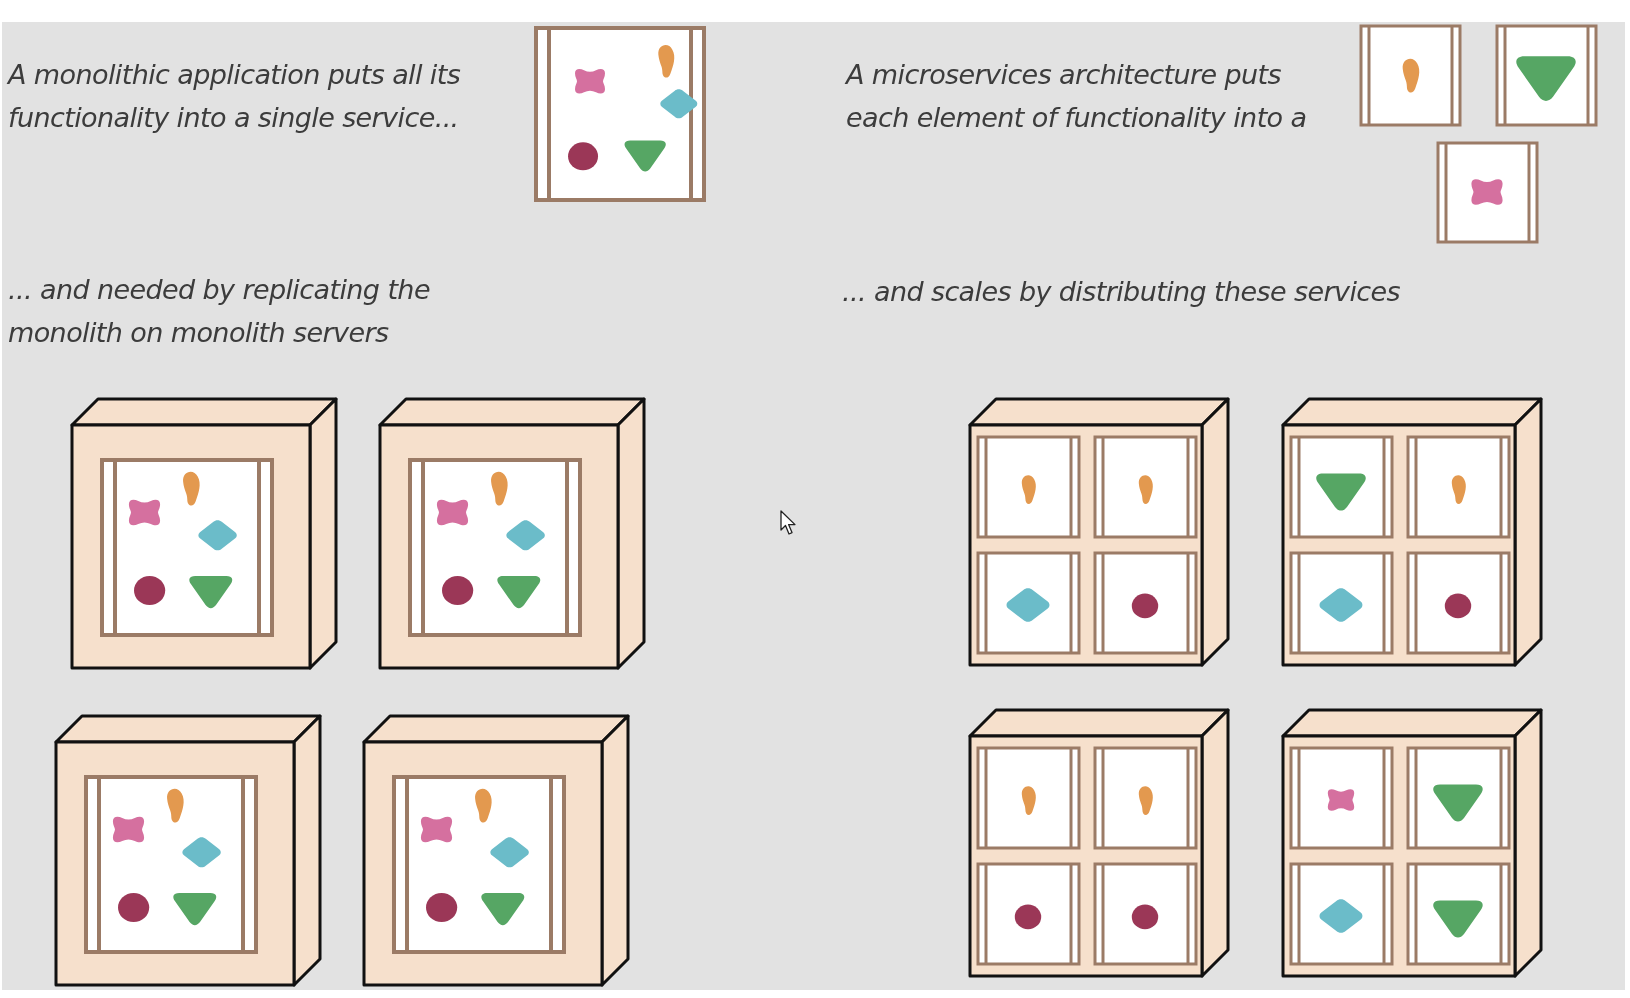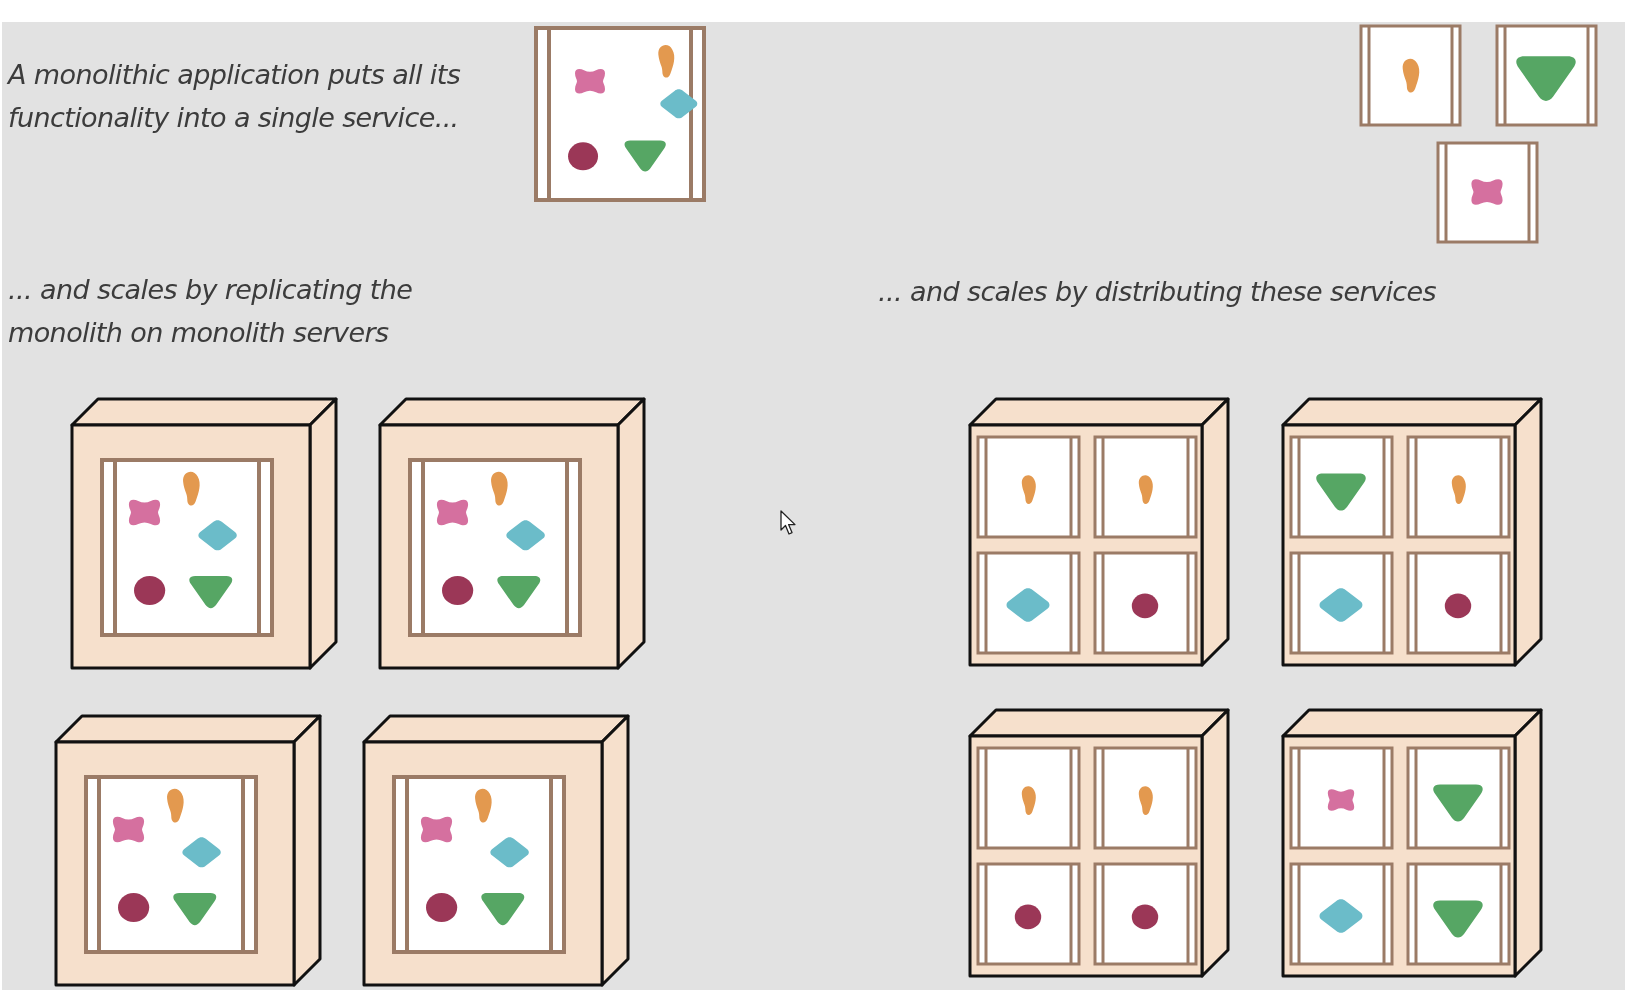--- a/index.html
+++ b/index.html
@@ -316,24 +316,26 @@
         </g>
       </g>
     </g>
   </svg>
 
 <p class="caption" style="left:8px; top:53px;font-style:italic;">
   <span>A monolithic application puts all its</span>
   <span>functionality into a single service...</span>
 </p>
 <p class="caption" style="left:8px; top:268px;">
-  <span>... and scales by replicating the</span>
+  <span>... and needed by replicating the</span>
   <span>monolith on monolith servers</span>
 </p>
 <p class="caption" style="left:846px; top:53px;">
+  <span>A microservices architecture puts</span>
+  <span>each element of functionality into a</span>
 </p>
-<p class="caption" style="left:878px; top:270px;">
+<p class="caption" style="left:842px; top:270px;">
   <span>... and scales by distributing these services</span>
 </p>
 
 <svg id="cursor" viewBox="0 0 18 26">
   <path d="M1 1 L1 20 L5.5 15.5 L9 24 L12 22.6 L8.6 14.6 L15 14.6 Z" fill="#ffffff" stroke="#222222" stroke-width="1.3" stroke-linejoin="round"></path>
 </svg>
 
 </body></html>

